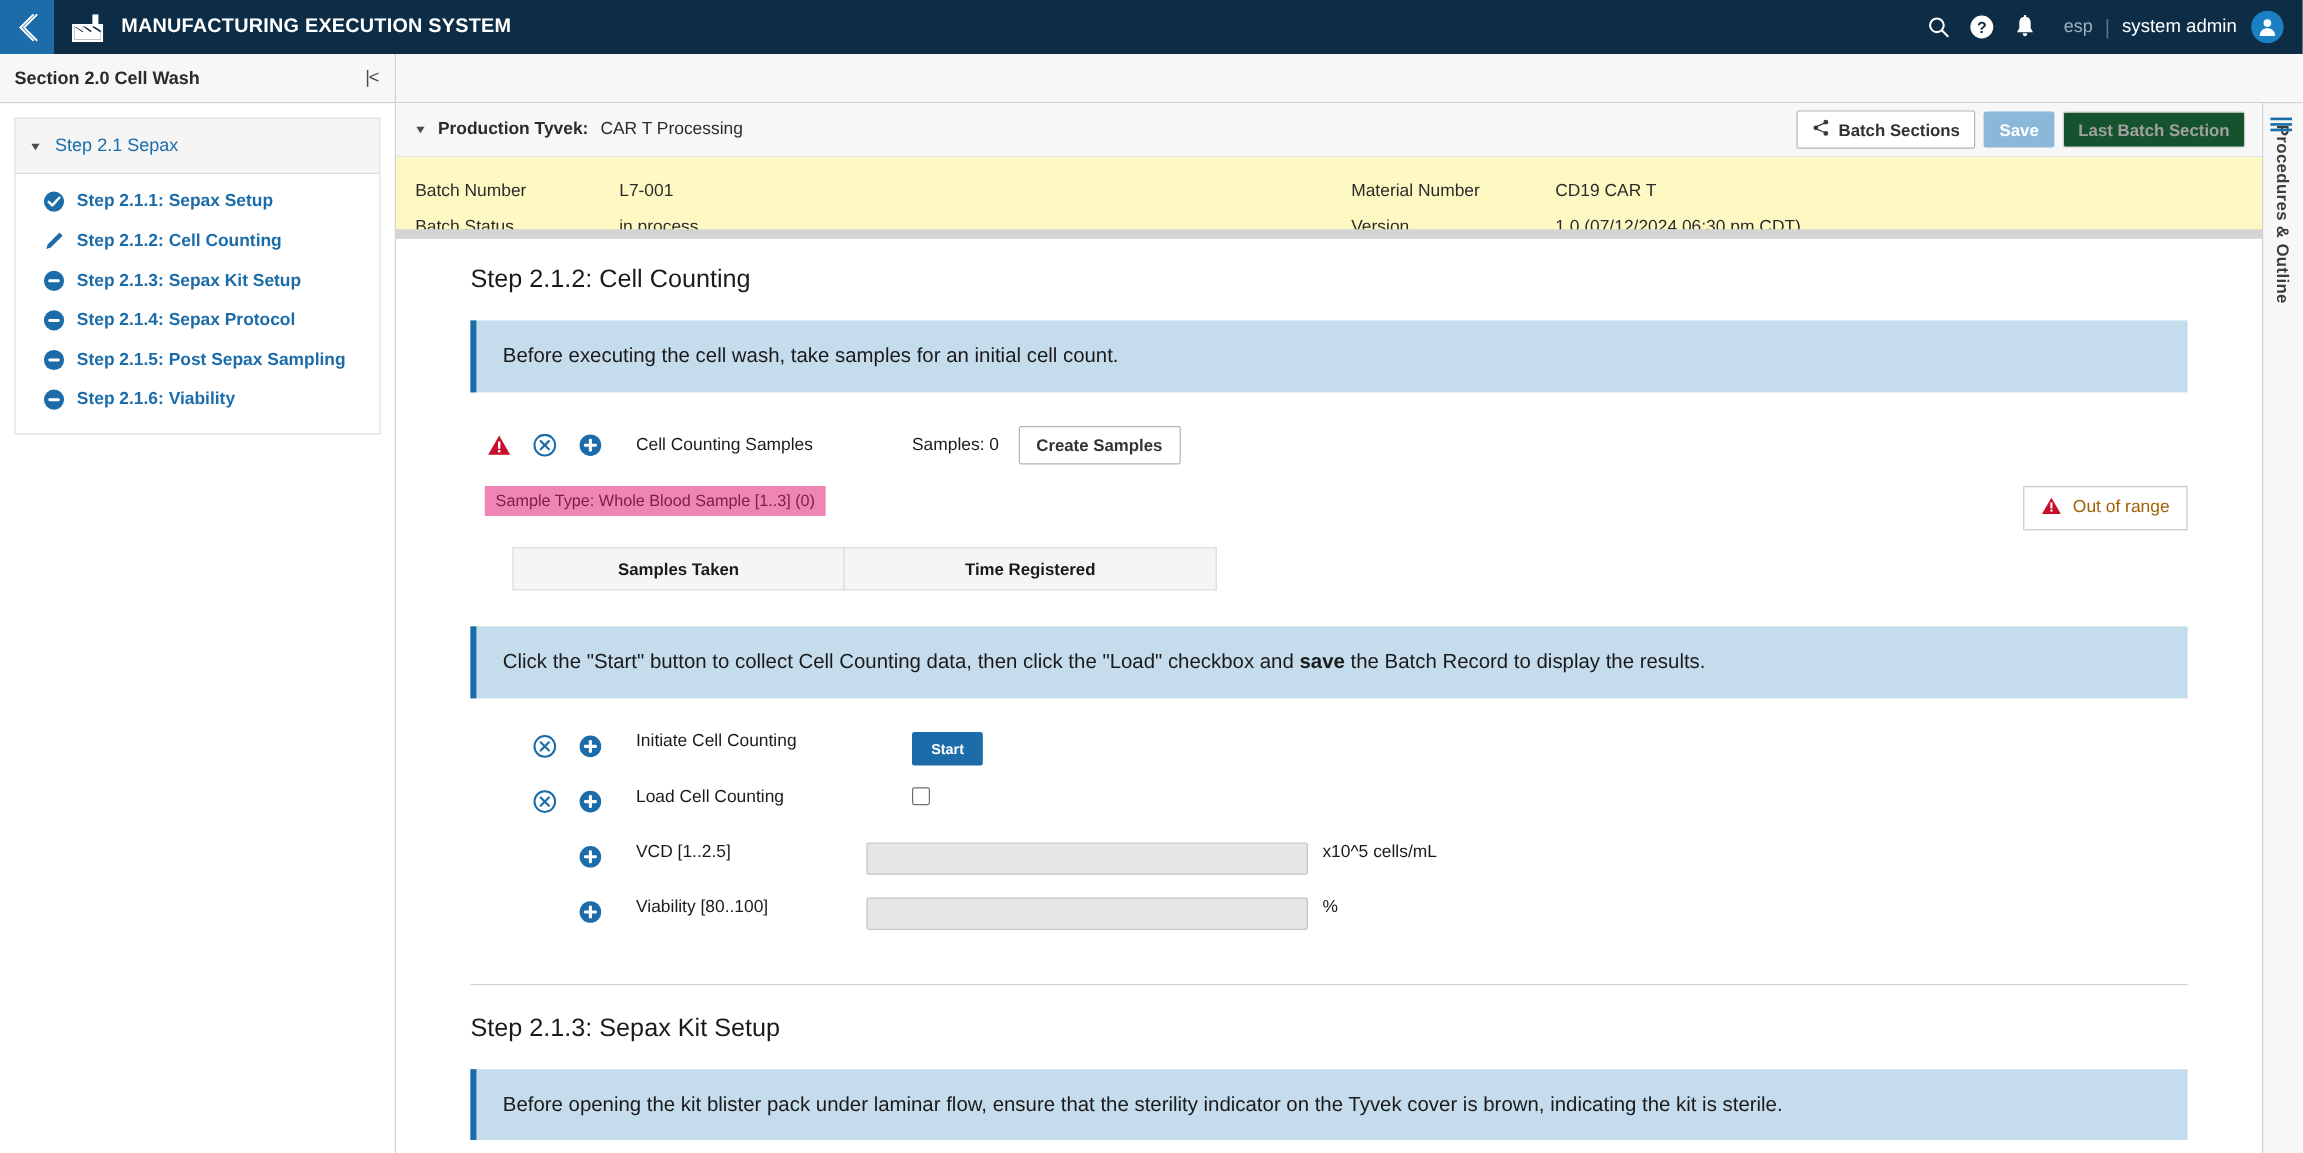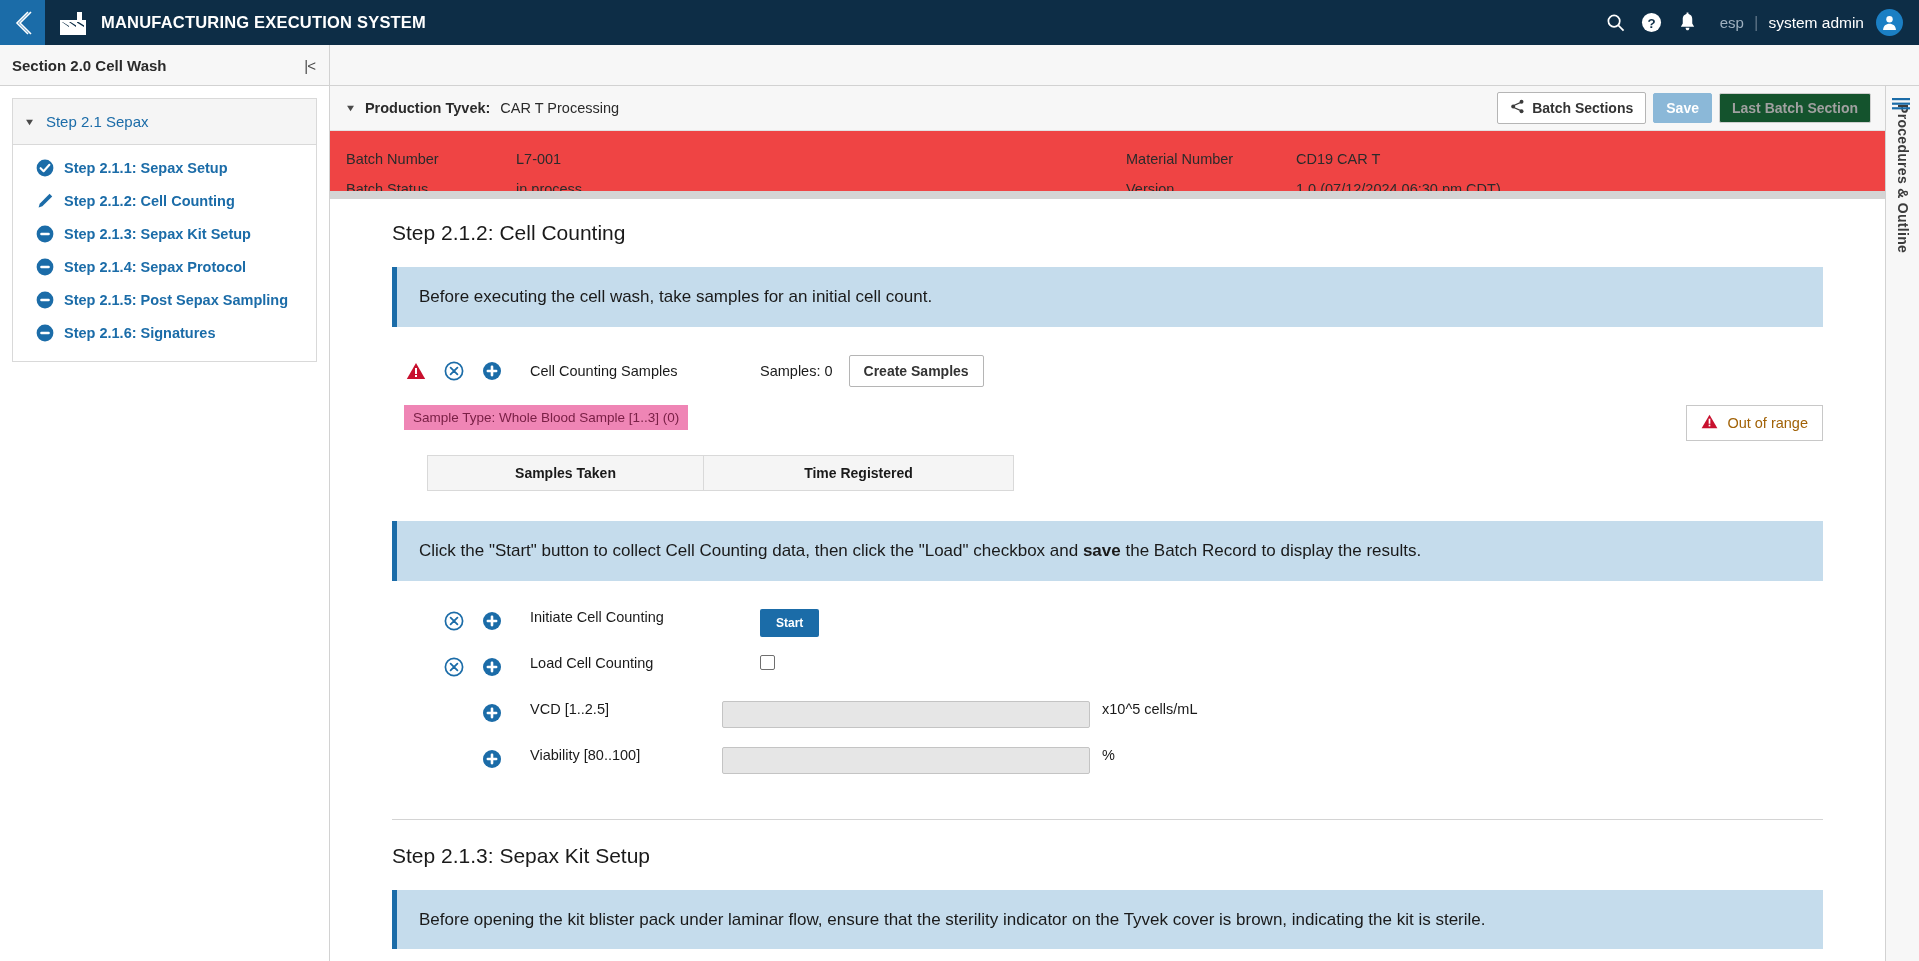--- a/index.html
+++ b/index.html
@@ -200,21 +200,21 @@
   }
   .btn.save {
     background: #8bb8d8; border-color: #8bb8d8; color: #ffffff;
   }
   .btn.disabled {
     color: #a0a0a0; background: #14532d; border-color: #cfcfcf;
   }
 
   
   .fields-strip {
-    background: #ef4444;
+    background: #fef9c3;
     height: 68px;
     overflow: hidden;
     position: relative;
     border-bottom: 8px solid #d4d4d4;
   }
   .fields-inner {
     display: flex;
     padding: 13px 0 0 16px;
     gap: 0;
   }
@@ -499,21 +499,21 @@
           <span class="tree-item-label">Step 2.1.5: Post Sepax Sampling</span>
         </div>
 
         <div class="tree-item">
           <span class="tree-item-icon">
             <svg width="18" height="18" viewBox="0 0 18 18">
               <circle cx="9" cy="9" r="8.4" fill="#1b6ca8"></circle>
               <rect x="4.2" y="7.8" width="9.6" height="2.5" rx="1.2" fill="#ffffff"></rect>
             </svg>
           </span>
-          <span class="tree-item-label">Step 2.1.6: Signatures</span>
+          <span class="tree-item-label">Step 2.1.6: Viability</span>
         </div>
 
       </div>
     </div>
   </div>
 
   <div class="center">
 
     <div class="record-head">
       <span class="rec-caret">▼</span>

